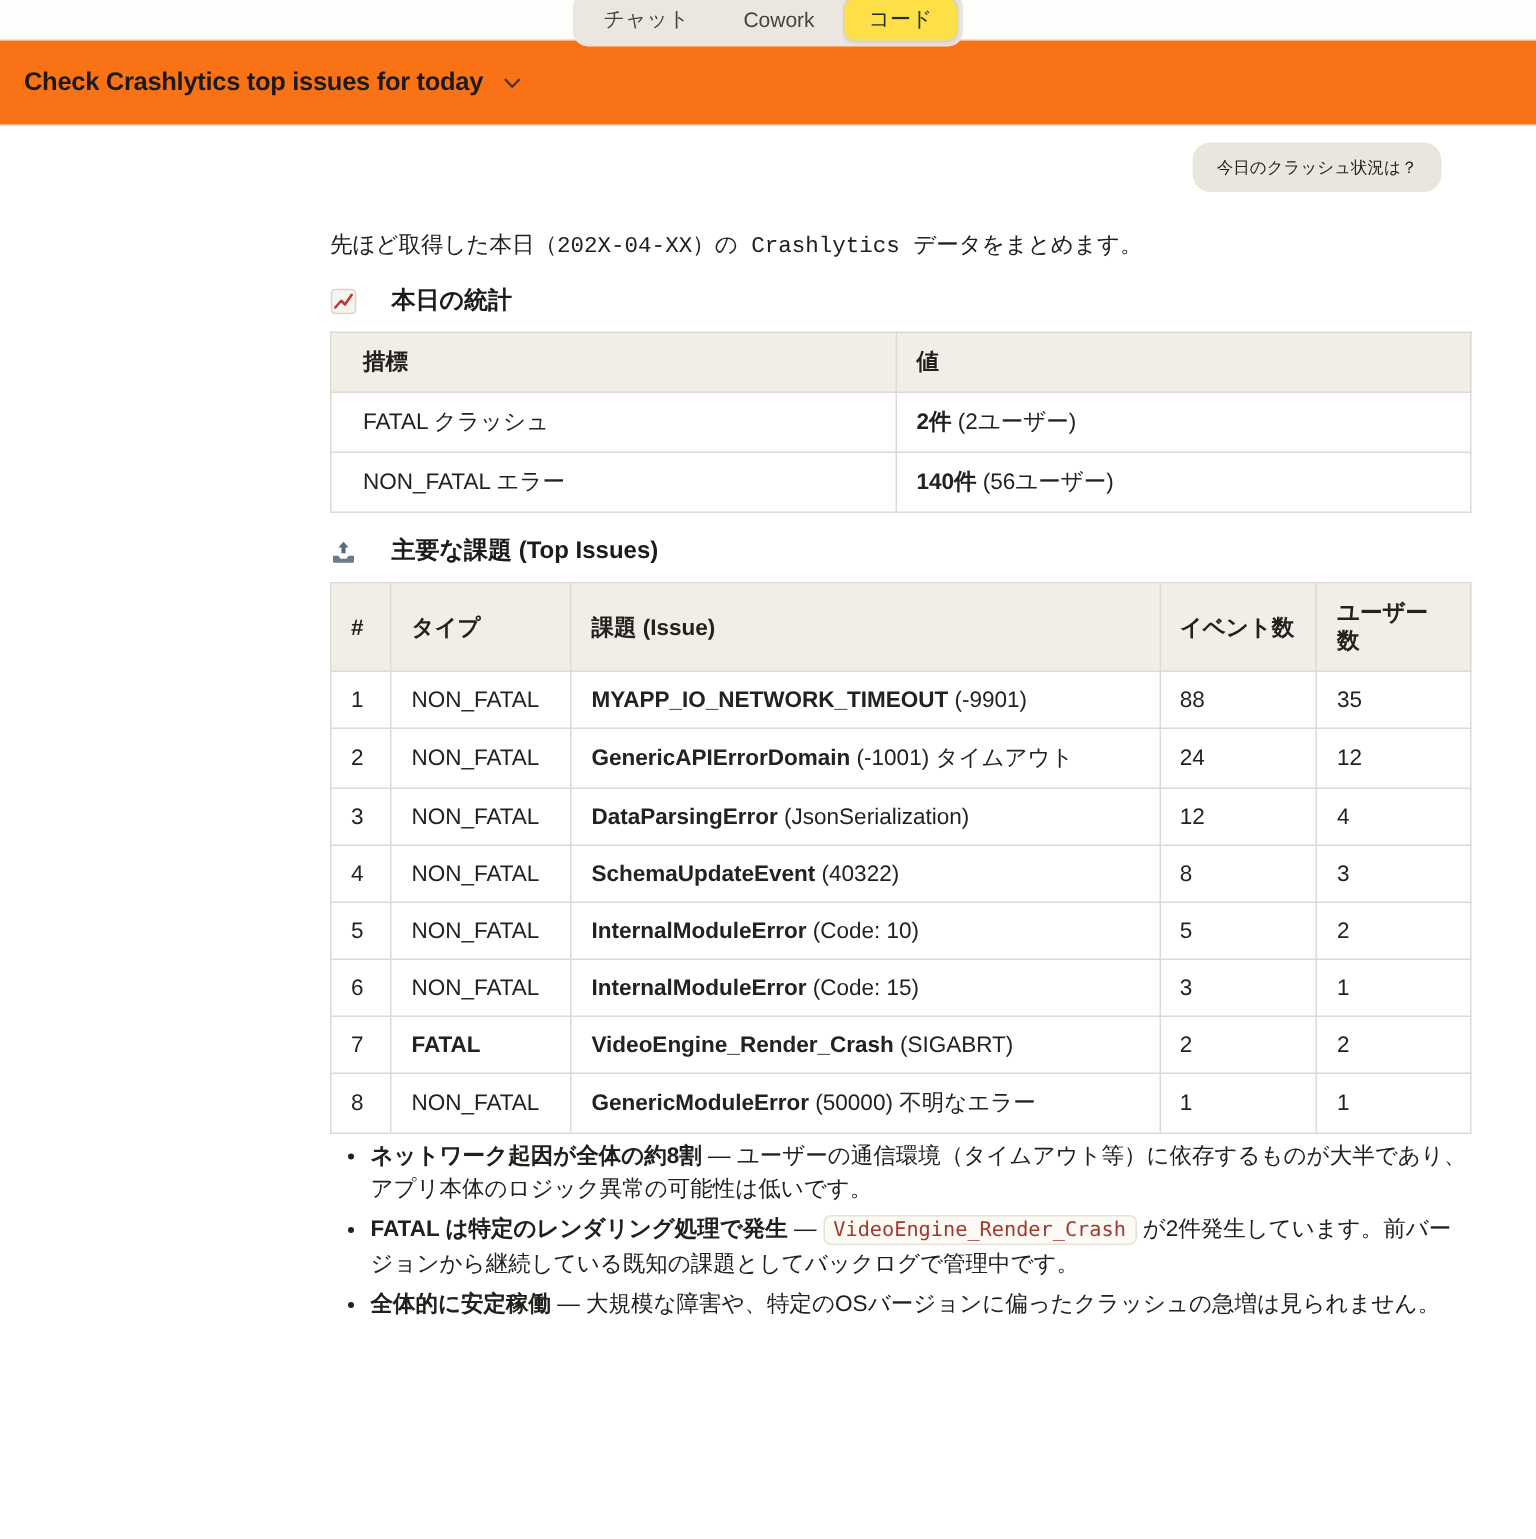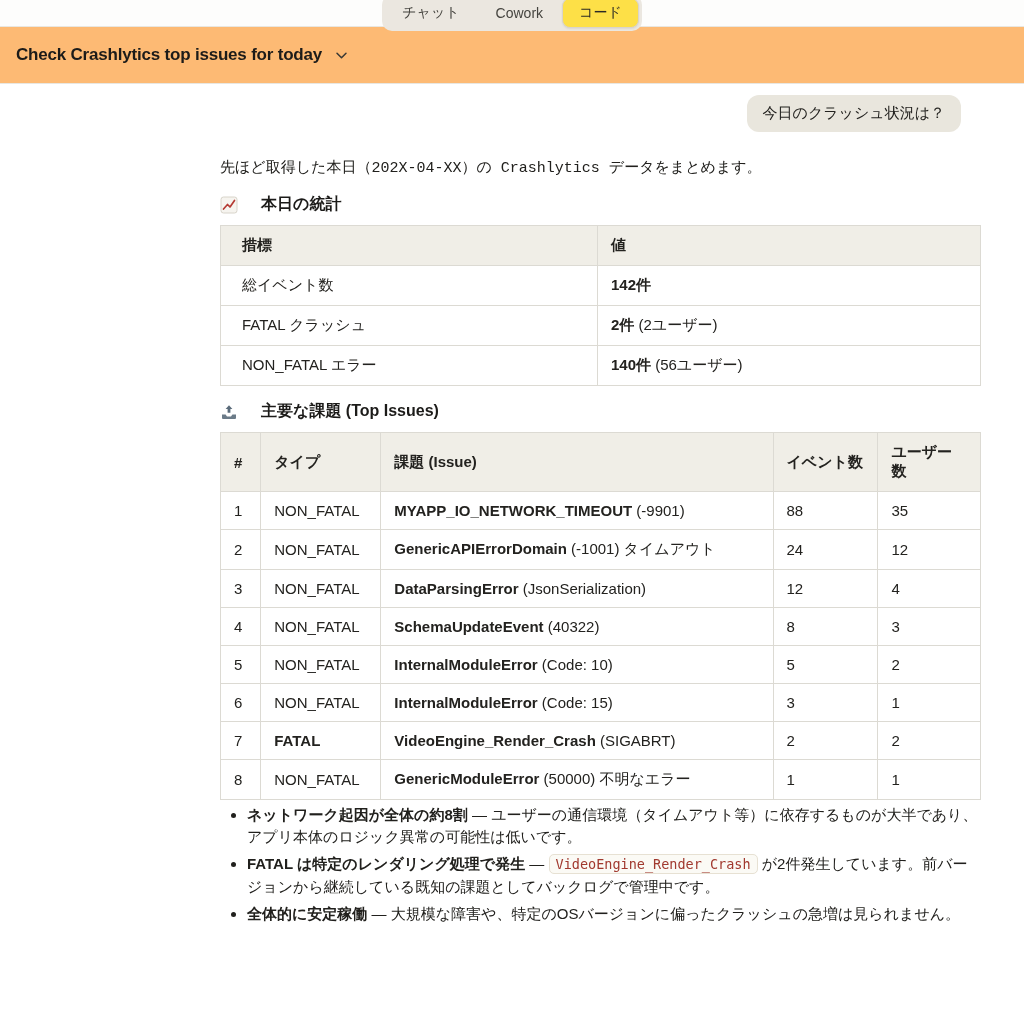--- a/index.html
+++ b/index.html
@@ -13,27 +13,27 @@
   
   .topbar { height:27px; display:flex; justify-content:center; align-items:center;
     background:#fdfdfc; border-bottom:1px solid #e9e7e1; }
   .seg { background:#ebe7e0; border-radius:10px; padding:3px; display:flex; gap:2px; }
   .seg .tab { border:1px solid transparent; background:transparent; cursor:pointer;
     font-family:inherit; font-size:14px; color:#45443f; padding:5px 16px; border-radius:8px; }
   .seg .tab.active { background:#fde047; border:1px solid #d9d4ca; color:#2a2925;
     box-shadow:0 1px 2px rgba(0,0,0,.07); }
   
   .titlebar { height:57px; display:flex; align-items:center; gap:12px;
-    padding:0 16px; border-bottom:1px solid #e9e7e1; background:#fdba74; }
+    padding:0 16px; border-bottom:1px solid #e9e7e1; background:#f97316; }
   .titlebar .t { font-size:17px; font-weight:700; letter-spacing:-.2px; color:#1c1b19; }
   .chev { display:flex; align-items:center; cursor:pointer; }
   
   .main { padding:11px 43px 0 220px; }
   .bubble-row { display:flex; justify-content:flex-end; padding-right:20px; }
-  .bubble { background:#e9e6dd; border-radius:12px; padding:9px 16px; font-size:15px; color:#23221f; }
+  .bubble { background:#e9e6dd; border-radius:12px; padding:9px 16px; font-size:11px; color:#23221f; }
   .intro { margin-top:26px; line-height:1.4;font-family:Liberation Mono, monospace; }
   h3.section { display:flex; align-items:center; gap:23px; font-size:16px; font-weight:700;
     margin:15px 0 10px; color:#1c1b19; }
   h3.section .ico { display:flex; align-items:center; }
   table { border-collapse:collapse; width:100%; font-size:15px; }
   th,td { border:1px solid #dcdad3; padding:10px 13px; text-align:left;
     font-weight:400; color:#23221f; }
   th { background:#f0eee7; font-weight:700; }
   .stats th:first-child, .stats td:first-child { width:49.6%;padding-left:21px; }
   .issues th:nth-child(1){ width:5.3%; }
@@ -86,24 +86,20 @@
   </h3>
 
   <table class="stats">
     <thead>
       <tr>
         <th>措標</th>
         <th>値</th>
       </tr>
     </thead>
     <tbody>
-      <tr>
-        <td>総イベント数</td>
-        <td><span class="b">142件</span><span></span></td>
-      </tr>
       <tr>
         <td>FATAL クラッシュ</td>
         <td><span class="b">2件</span><span> (2ユーザー)</span></td>
       </tr>
       <tr>
         <td>NON_FATAL エラー</td>
         <td><span class="b">140件</span><span> (56ユーザー)</span></td>
       </tr>
     </tbody>
   </table>

